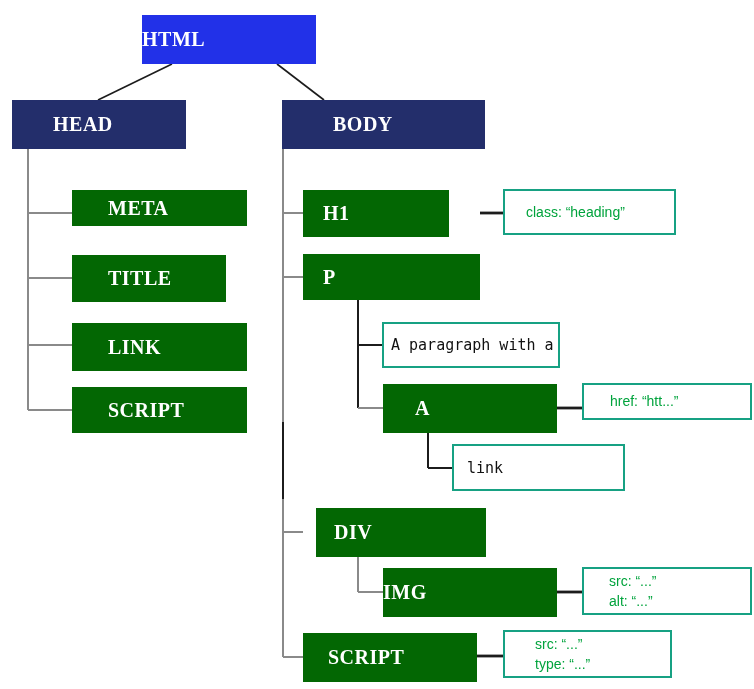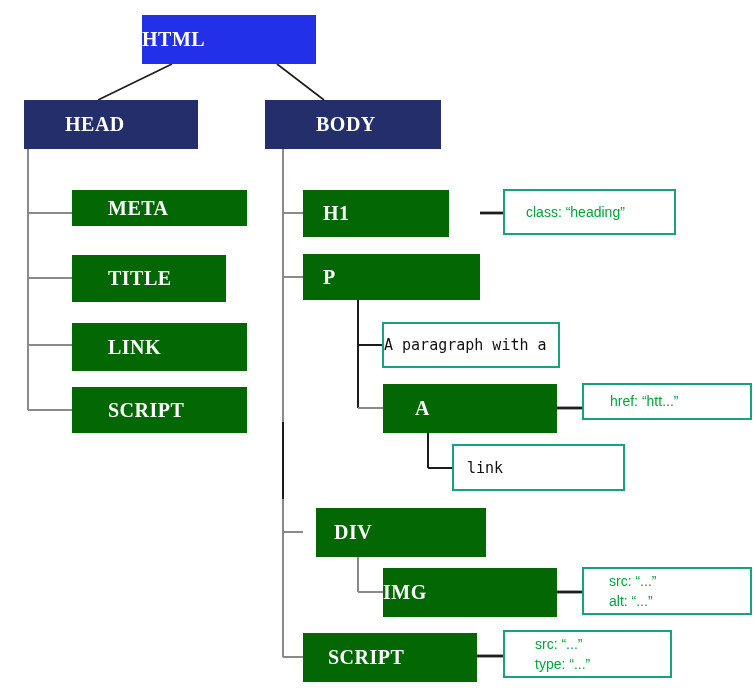--- a/index.html
+++ b/index.html
@@ -87,24 +87,24 @@
     <line class="ec" x1="480" y1="213" x2="503" y2="213"></line>
     <line class="ec" x1="557" y1="408" x2="582" y2="408"></line>
     <line class="ec" x1="557" y1="592" x2="582" y2="592"></line>
     <line class="ec" x1="477" y1="656" x2="503" y2="656"></line>
   </svg>
 
   <div class="node root" style="left:142px;top:15px;width:174px;height:49px">
     <span>HTML</span>
   </div>
 
-  <div class="node section" style="left:24px;top:100px;width:174px;height:49px;padding-left:41px">
+  <div class="node section" style="left:12px;top:100px;width:174px;height:49px;padding-left:41px">
     <span>HEAD</span>
   </div>
-  <div class="node section" style="left:265px;top:100px;width:176px;height:49px;padding-left:51px">
+  <div class="node section" style="left:282px;top:100px;width:203px;height:49px;padding-left:51px">
     <span>BODY</span>
   </div>
 
   <div class="node element" style="left:72px;top:190px;width:175px;height:36px;padding-left:36px">
     <span>META</span>
   </div>
   <div class="node element" style="left:72px;top:255px;width:154px;height:47px;padding-left:36px">
     <span>TITLE</span>
   </div>
   <div class="node element" style="left:72px;top:323px;width:175px;height:48px;padding-left:36px">
@@ -126,21 +126,21 @@
   <div class="node element" style="left:316px;top:508px;width:170px;height:49px;padding-left:18px">
     <span>DIV</span>
   </div>
   <div class="node element" style="left:383px;top:568px;width:174px;height:49px;">
     <span>IMG</span>
   </div>
   <div class="node element" style="left:303px;top:633px;width:174px;height:49px;padding-left:25px">
     <span>SCRIPT</span>
   </div>
 
-  <div class="text-box" style="left:382px;top:322px;width:178px;height:46px;">
+  <div class="text-box" style="left:382px;top:322px;width:178px;height:46px;padding-left:7px">
     <span>A paragraph with a</span>
   </div>
   <div class="text-box" style="left:452px;top:444px;width:173px;height:47px;padding-left:13px">
     <span>link</span>
   </div>
 
   <div class="attr-box" style="left:503px;top:189px;width:173px;height:46px;padding-left:21px">
     <span>class: “heading”</span>
   </div>
   <div class="attr-box" style="left:582px;top:383px;width:170px;height:37px;padding-left:26px">

